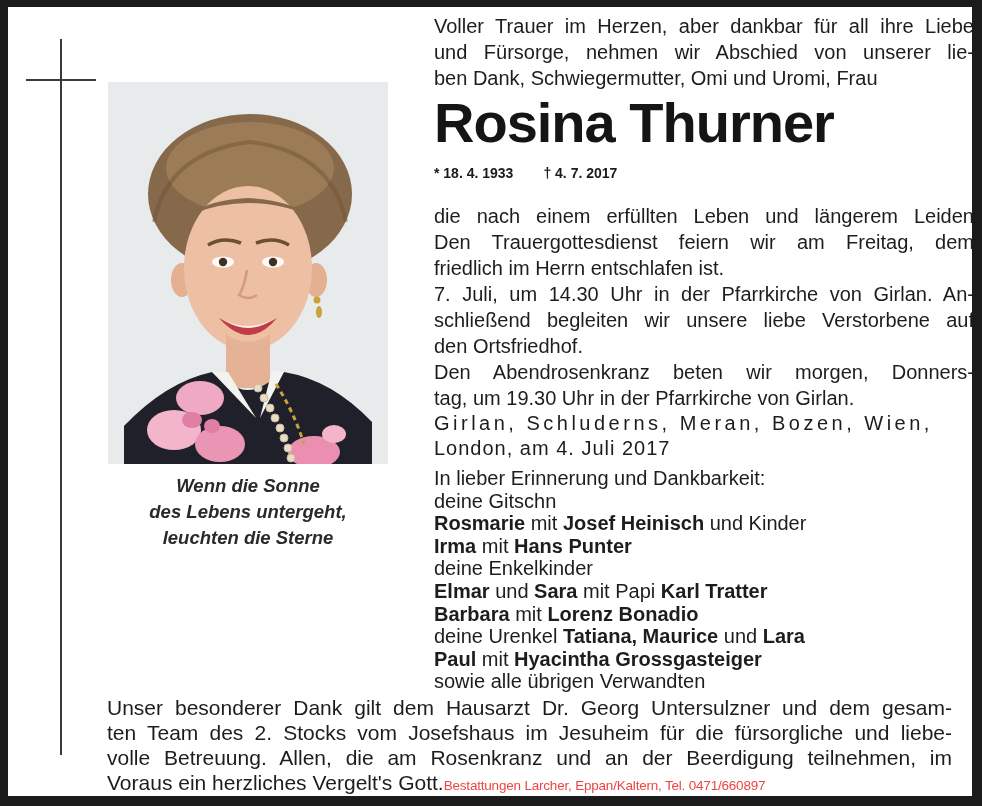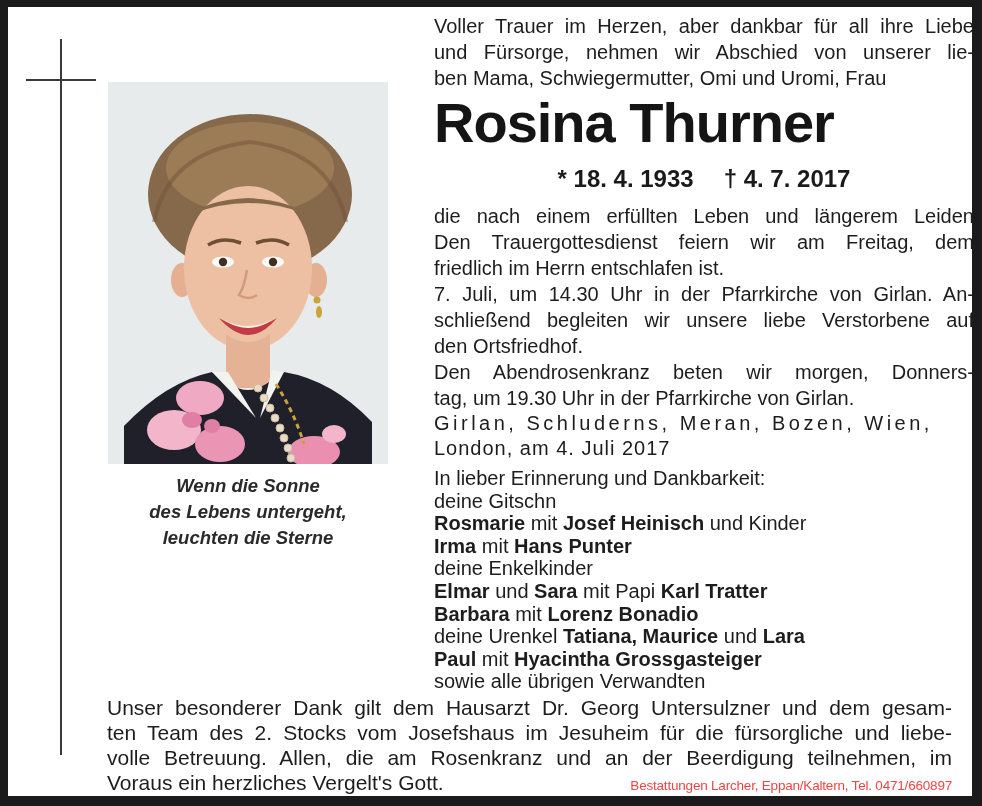--- a/index.html
+++ b/index.html
@@ -35,35 +35,35 @@
   .col { left: 392px; top: 0; width: 540px; height: 617px; position: absolute; margin-left: 34px; }
   .par { position: absolute; left: 0; width: 100%; font-size: 20px; line-height: 26px; }
   .top-par   { top: 6px; }
   .name {
     position: absolute; top: 84px; left: 0; width: 100%;
     text-align: left; font-size: 56px; line-height: 64px;
     font-weight: bold; letter-spacing: -1px; color: #151515;
   }
   .dates {
     position: absolute; top: 158px; left: 0; width: 100%;
-    text-align: center; font-size: 24px; font-weight: bold; color: #1a1a1a;
+    font-size: 14px; font-weight: bold; color: #1a1a1a;
   }
   .dates .birth { margin-right: 30px; }
   .body-par  { top: 196px; }
   .places-par{ top: 404px; line-height: 25px; }
   .family    { position: absolute; left: 0; width: 100%; top: 460px; font-size: 20px; line-height: 22.6px; }
 
   
   .closing {
     position: absolute; left: 99px; top: 688px; width: 845px;
     font-size: 21px; line-height: 25px;
   }
   .closing-last {
     position: absolute; left: 99px; top: 763px; width: 845px;
-    display: flex; justify-content: space-between; align-items: baseline;
+    display: flex; justify-content: flex-start; align-items: baseline;
     font-size: 21px; line-height: 25px;
   }
   .undertaker { font-size: 13.5px; letter-spacing: -0.2px; color: #ef4444; }
 
   .line { min-height: 1em; }
   .just { text-align: justify; text-align-last: justify; }
   .b { font-weight: bold; }
   .ls-wide { letter-spacing: 3.5px; }
   .ls-slight { letter-spacing: 1px; }
 </style>
@@ -139,21 +139,21 @@
   <div class="abs quote">
       <div class="line"><span>Wenn die Sonne</span></div>
       <div class="line"><span>des Lebens untergeht,</span></div>
       <div class="line"><span>leuchten die Sterne</span></div>
     </div>
 
   <div class="col">
     <div class="par top-par">
         <div class="line just"><span>Voller Trauer im Herzen, aber dankbar für all ihre Liebe</span></div>
         <div class="line just"><span>und Fürsorge, nehmen wir Abschied von unserer lie-</span></div>
-        <div class="line"><span>ben Mama, Schwiegermutter, Omi und Uromi, Frau</span></div>
+        <div class="line"><span>ben Dank, Schwiegermutter, Omi und Uromi, Frau</span></div>
       </div>
 
     <div class="name">Rosina Thurner</div>
 
     <div class="dates">
       <span class="birth">* 18. 4. 1933</span><span>† 4. 7. 2017</span>
     </div>
 
     <div class="par body-par">
         <div class="line just"><span>die nach einem erfüllten Leben und längerem Leiden</span></div>

